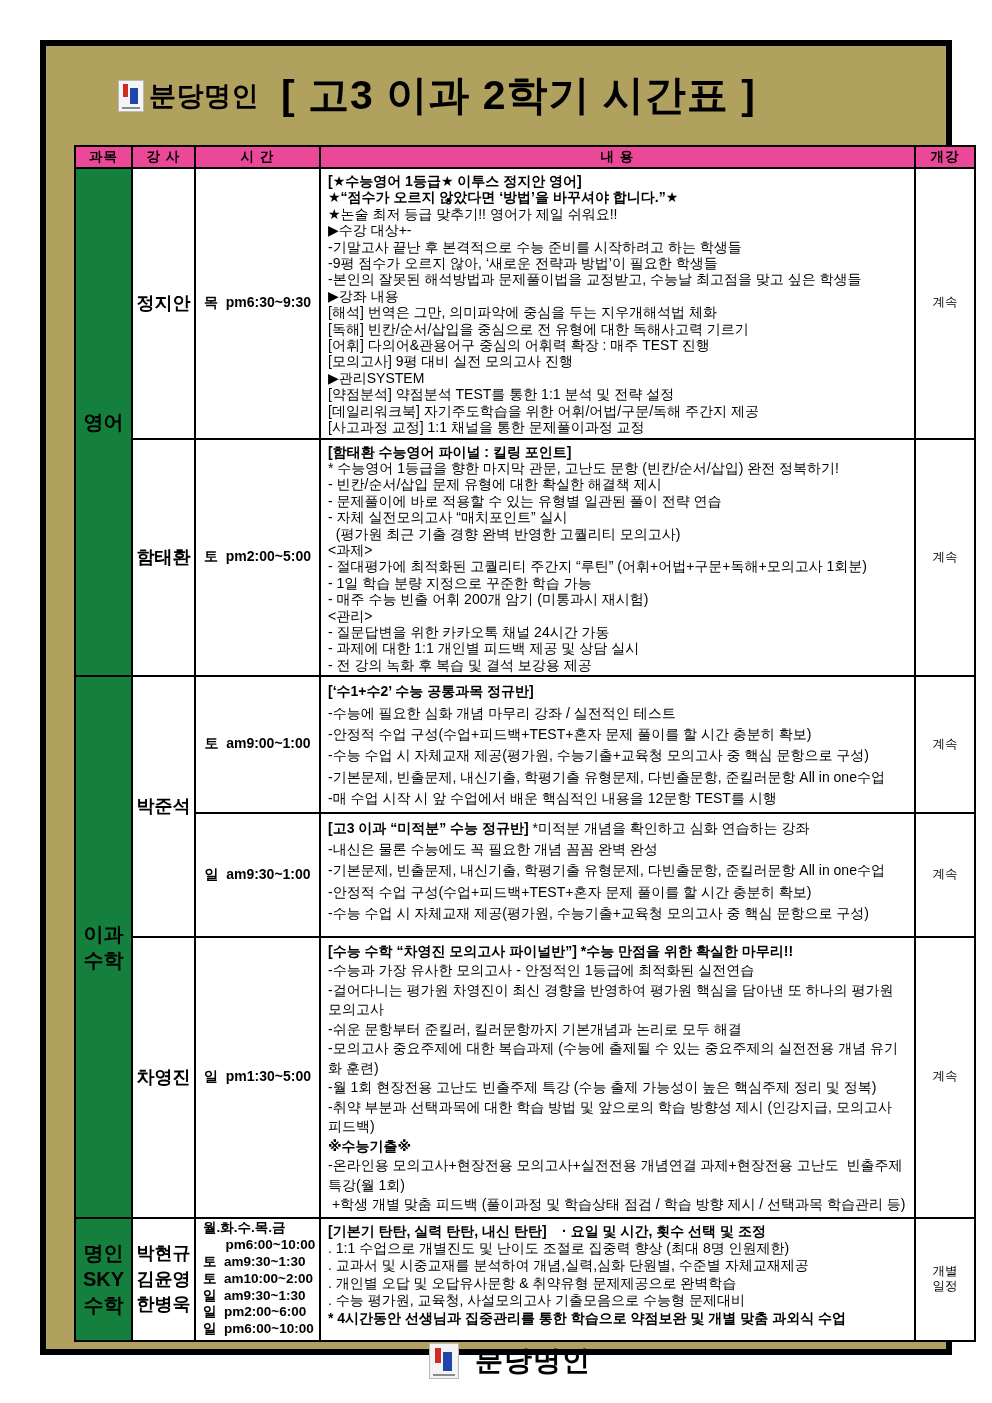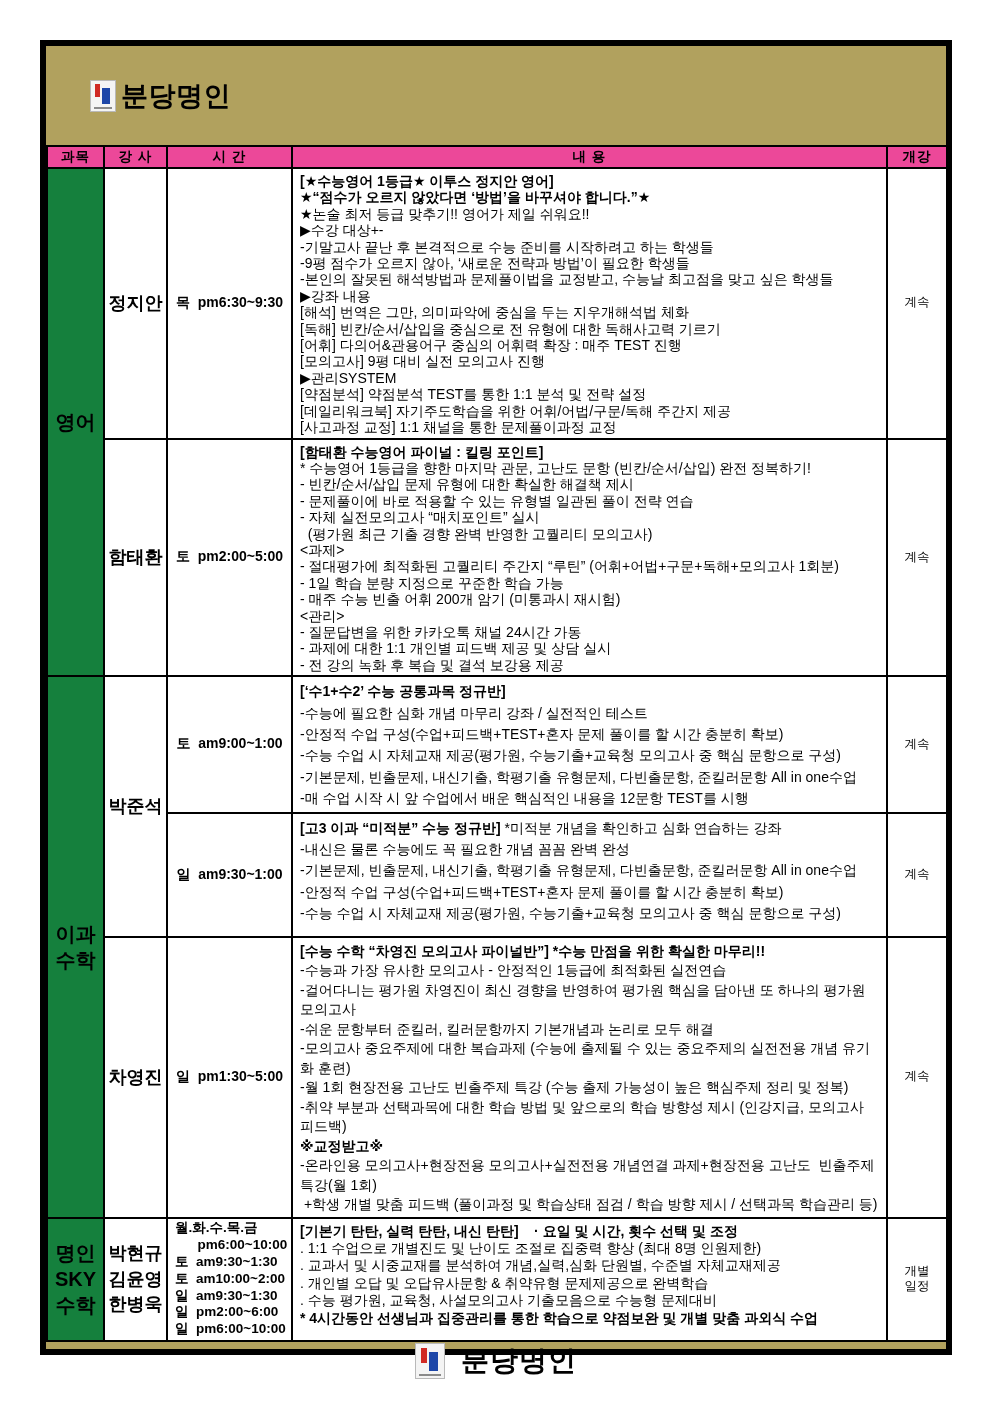--- a/index.html
+++ b/index.html
@@ -3,21 +3,21 @@
 <meta charset="utf-8">
 <style>
   html,body{margin:0;padding:0;}
   body{
     width:992px;height:1403px;background:#ffffff;position:relative;
     font-family:"Liberation Sans","DejaVu Sans",sans-serif;color:#000;
   }
   .doc{
     position:absolute;left:40px;top:40px;width:912px;height:1315px;
     background:#B1A15E;border:6px solid #000;box-sizing:border-box;
-    display:flex;flex-direction:column;
+    display:flex;flex-direction:column;padding-left:28px;
   }
   
   .title-bar{height:99px;flex:0 0 auto;display:flex;align-items:center;padding-left:44px;}
   .brand{font-weight:bold;font-size:27px;margin-left:5px;letter-spacing:0.5px;}
   .main-title{font-weight:bold;font-size:41px;margin-left:22px;letter-spacing:1px;white-space:pre;}
   
   .logo{width:24px;height:30px;background:#f4f4f4;border:1px solid #b9b9b9;position:relative;display:inline-block;flex:0 0 auto;}
   .logo .bar-red{position:absolute;left:4px;top:3px;width:5px;height:13px;background:#d02a24;}
   .logo .bar-blue{position:absolute;left:11px;top:7px;width:8px;height:16px;background:#1d46a8;}
   .logo .base{position:absolute;left:3px;right:3px;bottom:2px;height:2px;background:#8a8a8a;}
@@ -52,20 +52,21 @@
 
 <div class="doc">
 
   <div class="title-bar">
     <span class="logo">
       <span class="bar-red"></span>
         <span class="bar-blue"></span>
         <span class="base"></span>
     </span>
     <span class="brand">분당명인</span>
+    <span class="main-title">[ 고3 이과 2학기 시간표 ]</span>
   </div>
 
   <table>
     <colgroup>
       <col style="width:57px">
         <col style="width:63px">
         <col style="width:125px">
         <col style="width:595px">
         <col style="width:60px">
     </colgroup>
@@ -154,21 +155,21 @@
           <td class="instructor-cell" rowspan="1">차영진</td>
           <td class="time-cell">일  pm1:30~5:00</td>
           <td class="content-cell">
             <div class="ln"><span class="b">[수능 수학 “차영진 모의고사 파이널반”] *수능 만점을 위한 확실한 마무리!!</span></div>
             <div class="ln"><span>-수능과 가장 유사한 모의고사 - 안정적인 1등급에 최적화된 실전연습</span></div>
             <div class="ln"><span>-걸어다니는 평가원 차영진이 최신 경향을 반영하여 평가원 핵심을 담아낸 또 하나의 평가원 모의고사</span></div>
             <div class="ln"><span>-쉬운 문항부터 준킬러, 킬러문항까지 기본개념과 논리로 모두 해결</span></div>
             <div class="ln"><span>-모의고사 중요주제에 대한 복습과제 (수능에 출제될 수 있는 중요주제의 실전전용 개념 유기화 훈련)</span></div>
             <div class="ln"><span>-월 1회 현장전용 고난도 빈출주제 특강 (수능 출제 가능성이 높은 핵심주제 정리 및 정복)</span></div>
             <div class="ln"><span>-취약 부분과 선택과목에 대한 학습 방법 및 앞으로의 학습 방향성 제시 (인강지급, 모의고사 피드백)</span></div>
-            <div class="ln"><span class="b">※교정받고※</span></div>
+            <div class="ln"><span class="b">※수능기출※</span></div>
             <div class="ln"><span>-온라인용 모의고사+현장전용 모의고사+실전전용 개념연결 과제+현장전용 고난도  빈출주제 특강(월 1회)</span></div>
             <div class="ln"><span> +학생 개별 맞춤 피드백 (풀이과정 및 학습상태 점검 / 학습 방향 제시 / 선택과목 학습관리 등)</span></div>
           </td>
           <td class="opening-cell">계속</td>
         </tr>
         <tr class="row-5">
           <td class="subject-cell" rowspan="1">명인
 SKY
 수학</td>
           <td class="instructor-cell" rowspan="1">박현규

